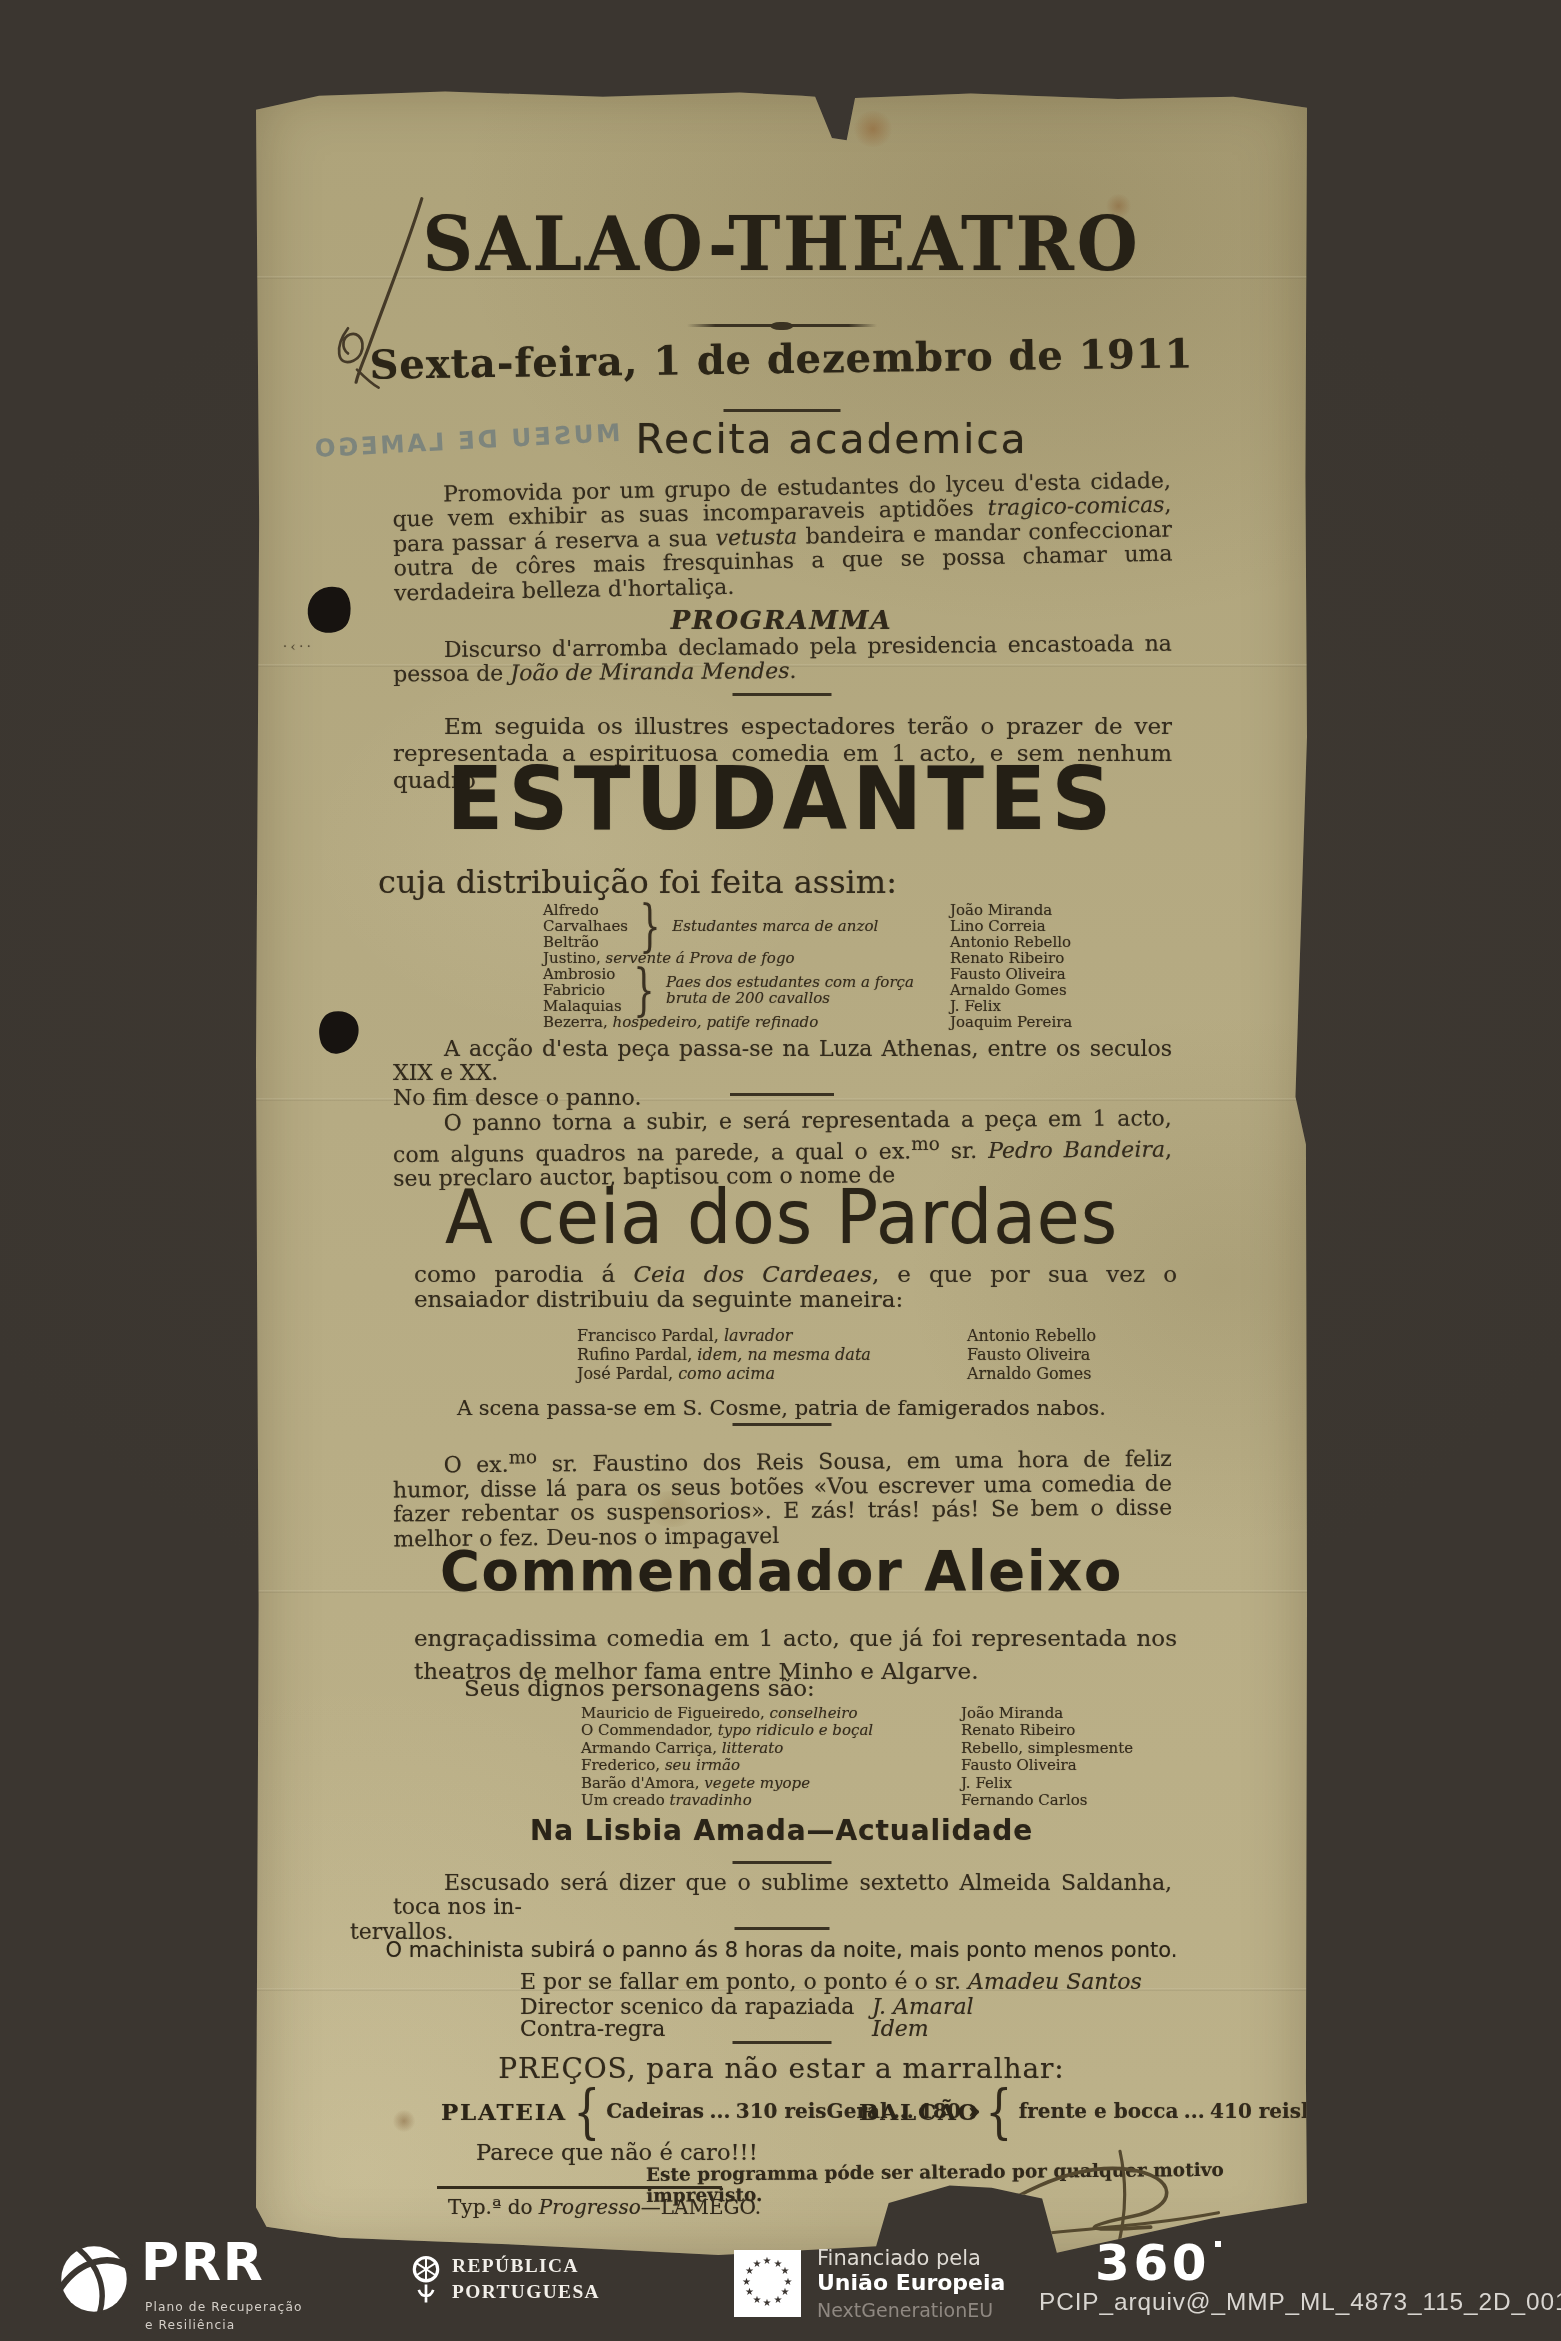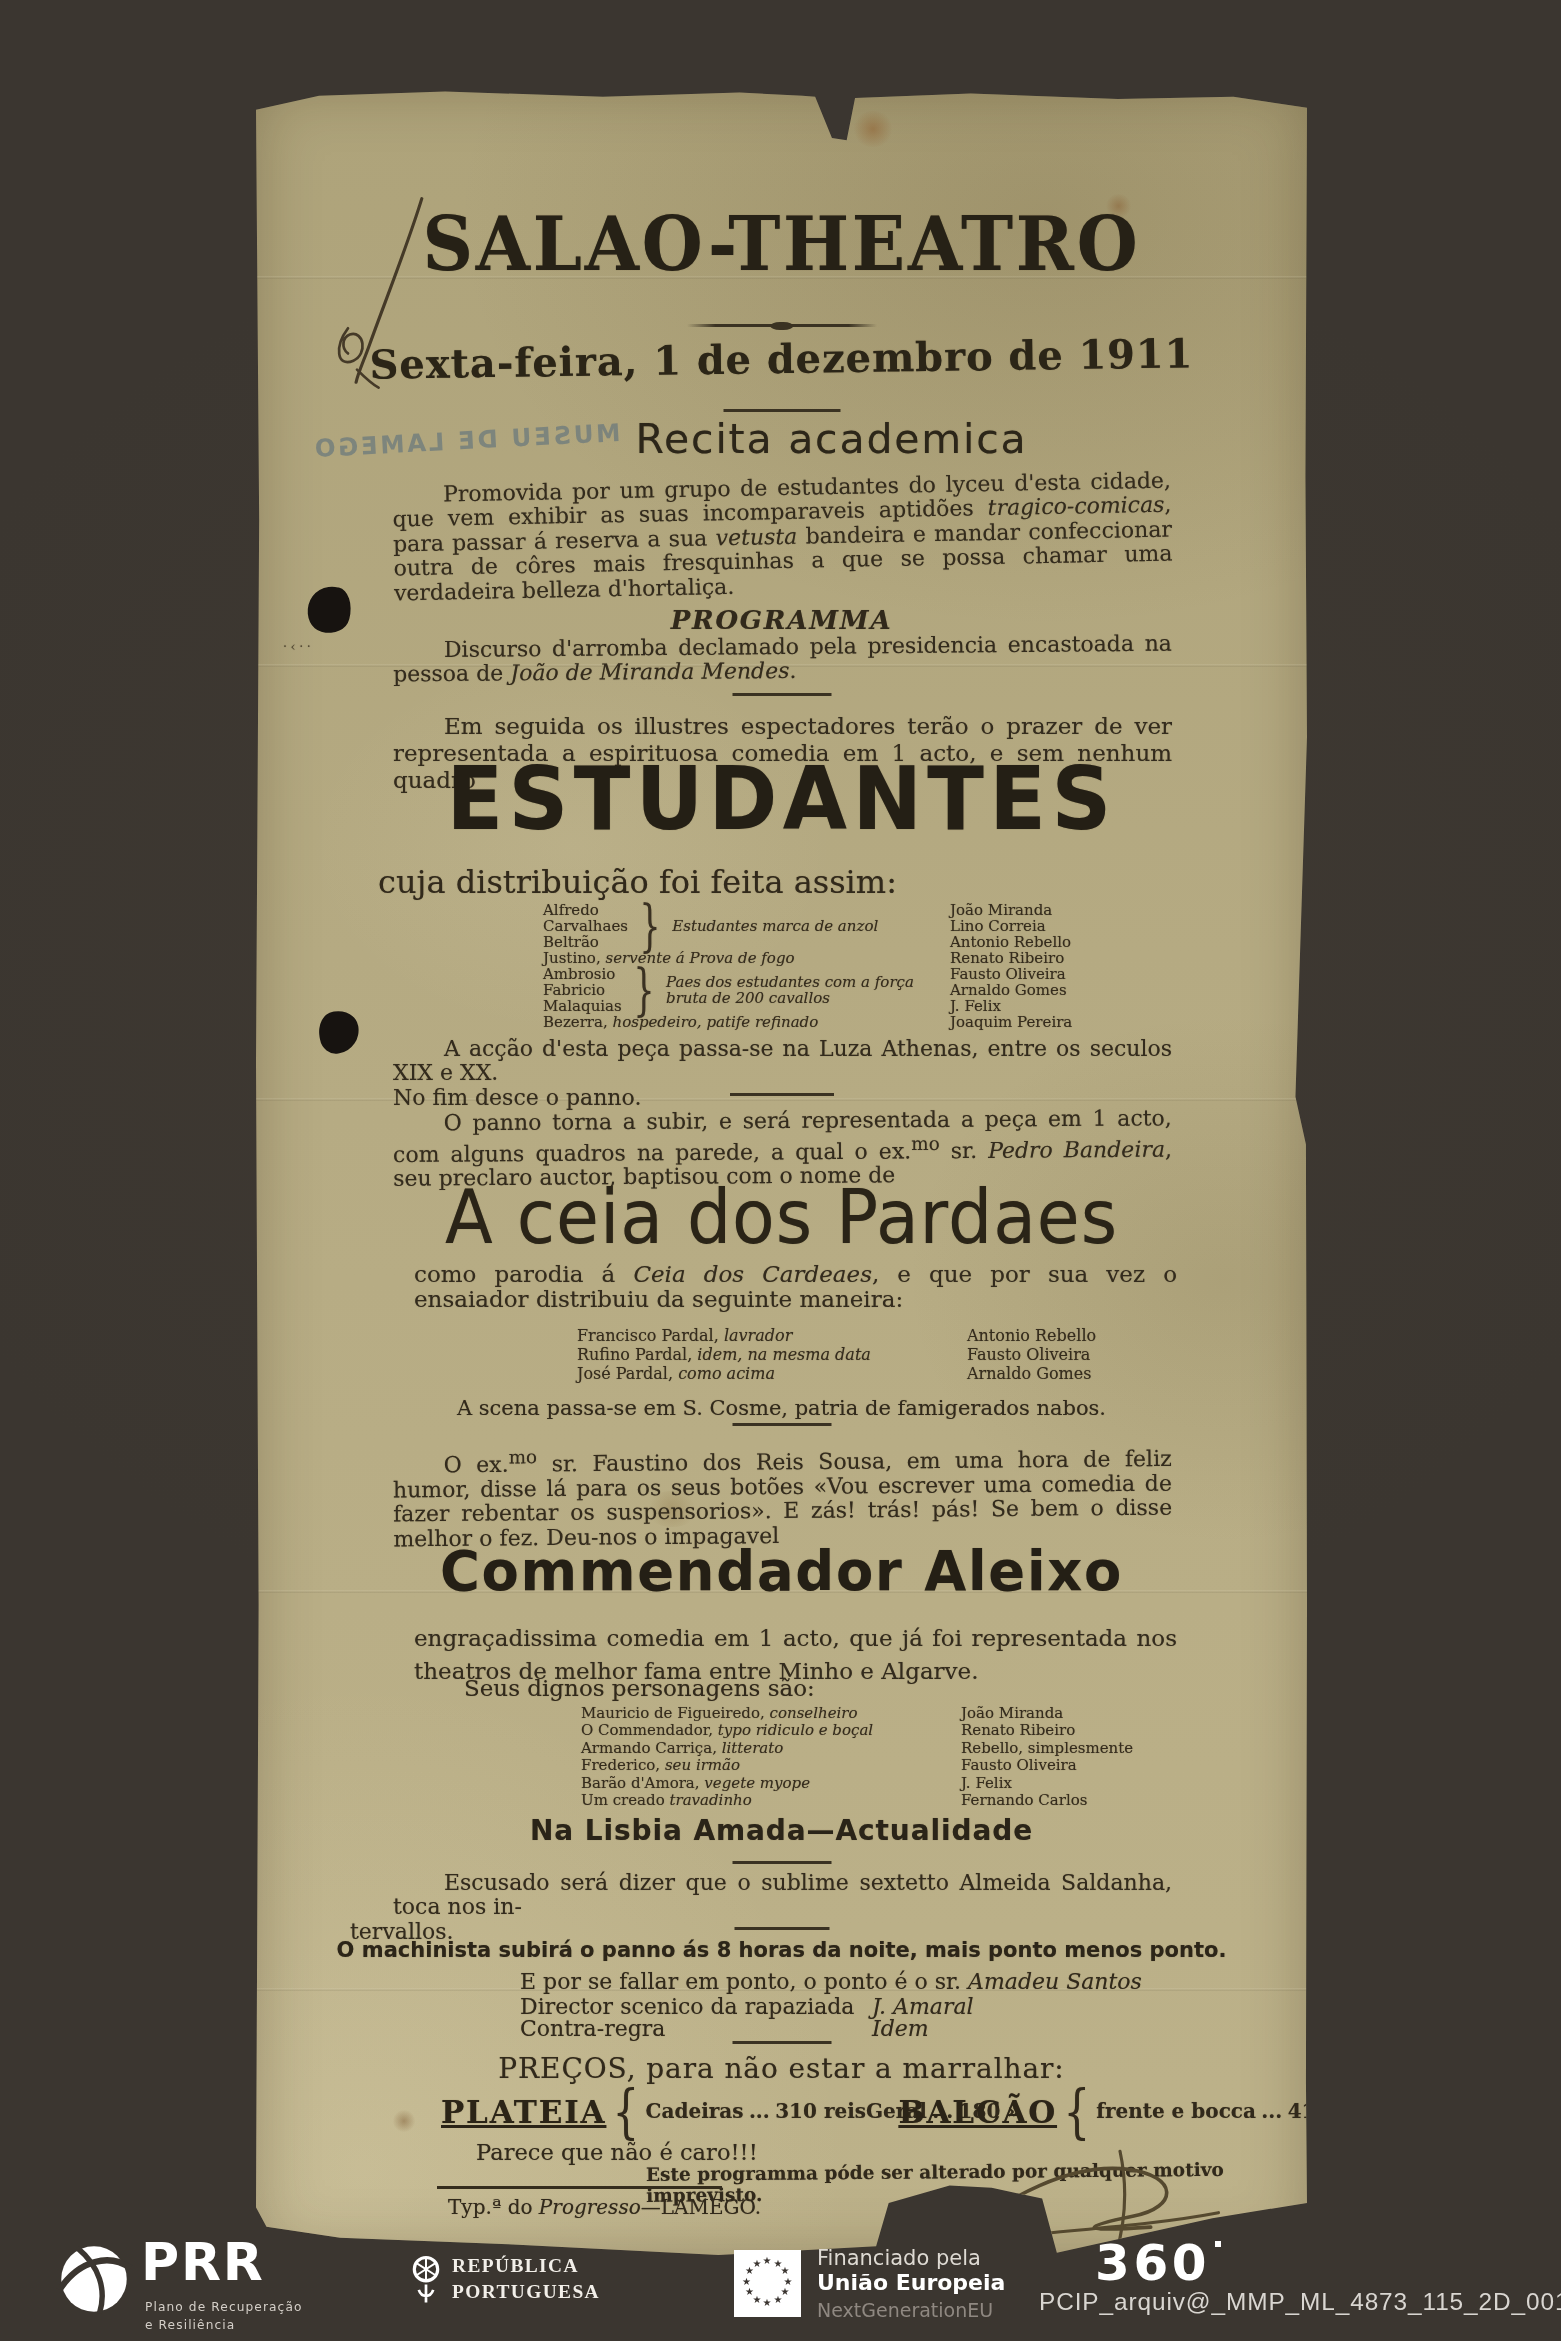--- a/index.html
+++ b/index.html
@@ -53,25 +53,25 @@
   .castL i, .castL .rdesc{font-style:italic;}
   .cg{display:flex;align-items:center;}
   .cbrace{font-size:47px;font-weight:normal;transform:scaleY(1.2) scaleX(.7);margin:0 7.2px;color:#3a3122;}
   .actors{font-size:15px;line-height:16px;color:#352c1d;}
   .ceia{top:1095px;font-size:72px;font-weight:normal;letter-spacing:0.9px;line-height:1;
     transform:scaleX(.97) scaleY(1.04);color:#2a2417;}
   .aleixo{top:1457px;font-size:56px;font-weight:bold;letter-spacing:1.8px;line-height:1;
     transform:scaleX(.97);}
   .lisbia{top:1728px;font-family:"DejaVu Sans",sans-serif;font-weight:bold;font-size:28px;
     letter-spacing:0.9px;color:#2a2418;}
-  .sansline{font-family:"DejaVu Sans",sans-serif;font-weight:bold;}
+  .sansline{font-family:"DejaVu Sans",sans-serif;font-weight:normal;}
   .crewrow{font-size:22px;}
   .crewrow .lbl{display:inline-block;width:352px;}
   .prices{top:1993px;left:185px;width:750px;display:flex;align-items:center;font-weight:bold;}
-  .plabel{font-size:31px;letter-spacing:1.8px;color:#2b2417;text-decoration:underline;}
+  .plabel{font-size:23px;letter-spacing:1.8px;color:#2b2417;}
   .pbrace{font-size:56px;font-weight:normal;transform:scaleY(1.05) scaleX(.75);margin:0 1.8px;}
   .pcol{display:flex;flex-direction:row;font-size:20px;line-height:23.5px;}
   .prow{display:flex;}
   .prow .pn{white-space:nowrap;}
   .prow .pd{margin:0 5.4px;}
   .prow .pp{white-space:nowrap;}
   .vbar{width:2.7px;height:52px;background:#332b1c;margin:0 12.6px 0 16.3px;}
   .sig path{fill:none;stroke-linecap:round;}
   
   .f-white{color:#ffffff;font-family:"DejaVu Sans","Liberation Sans",sans-serif;}

